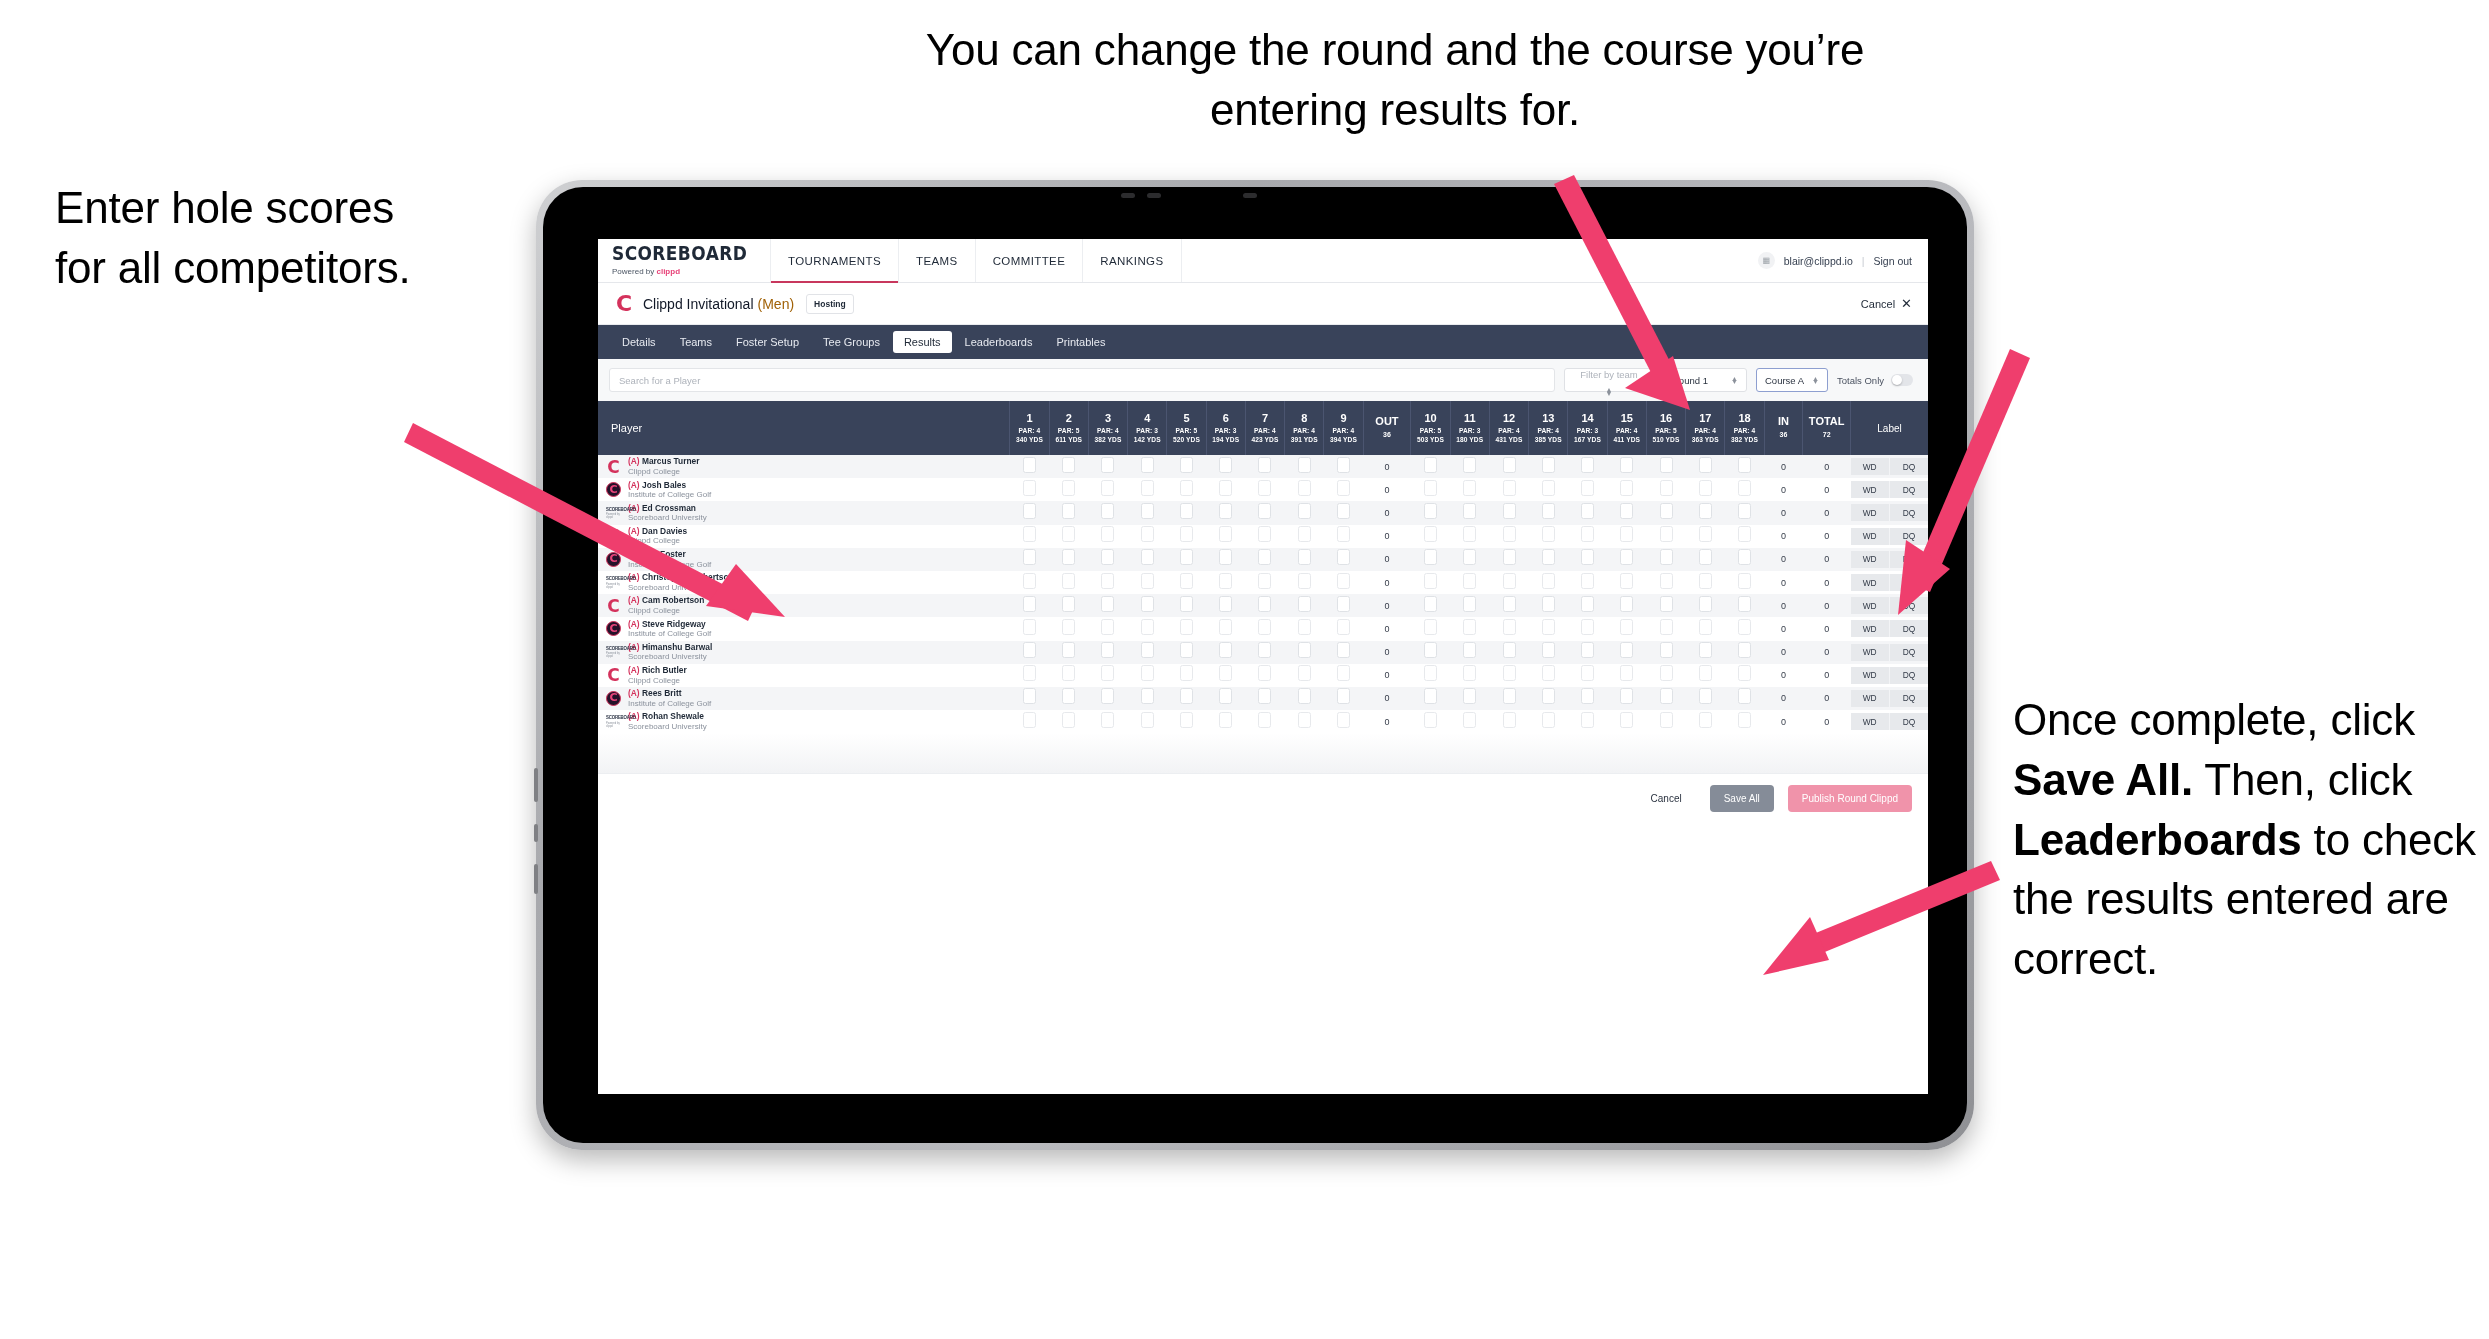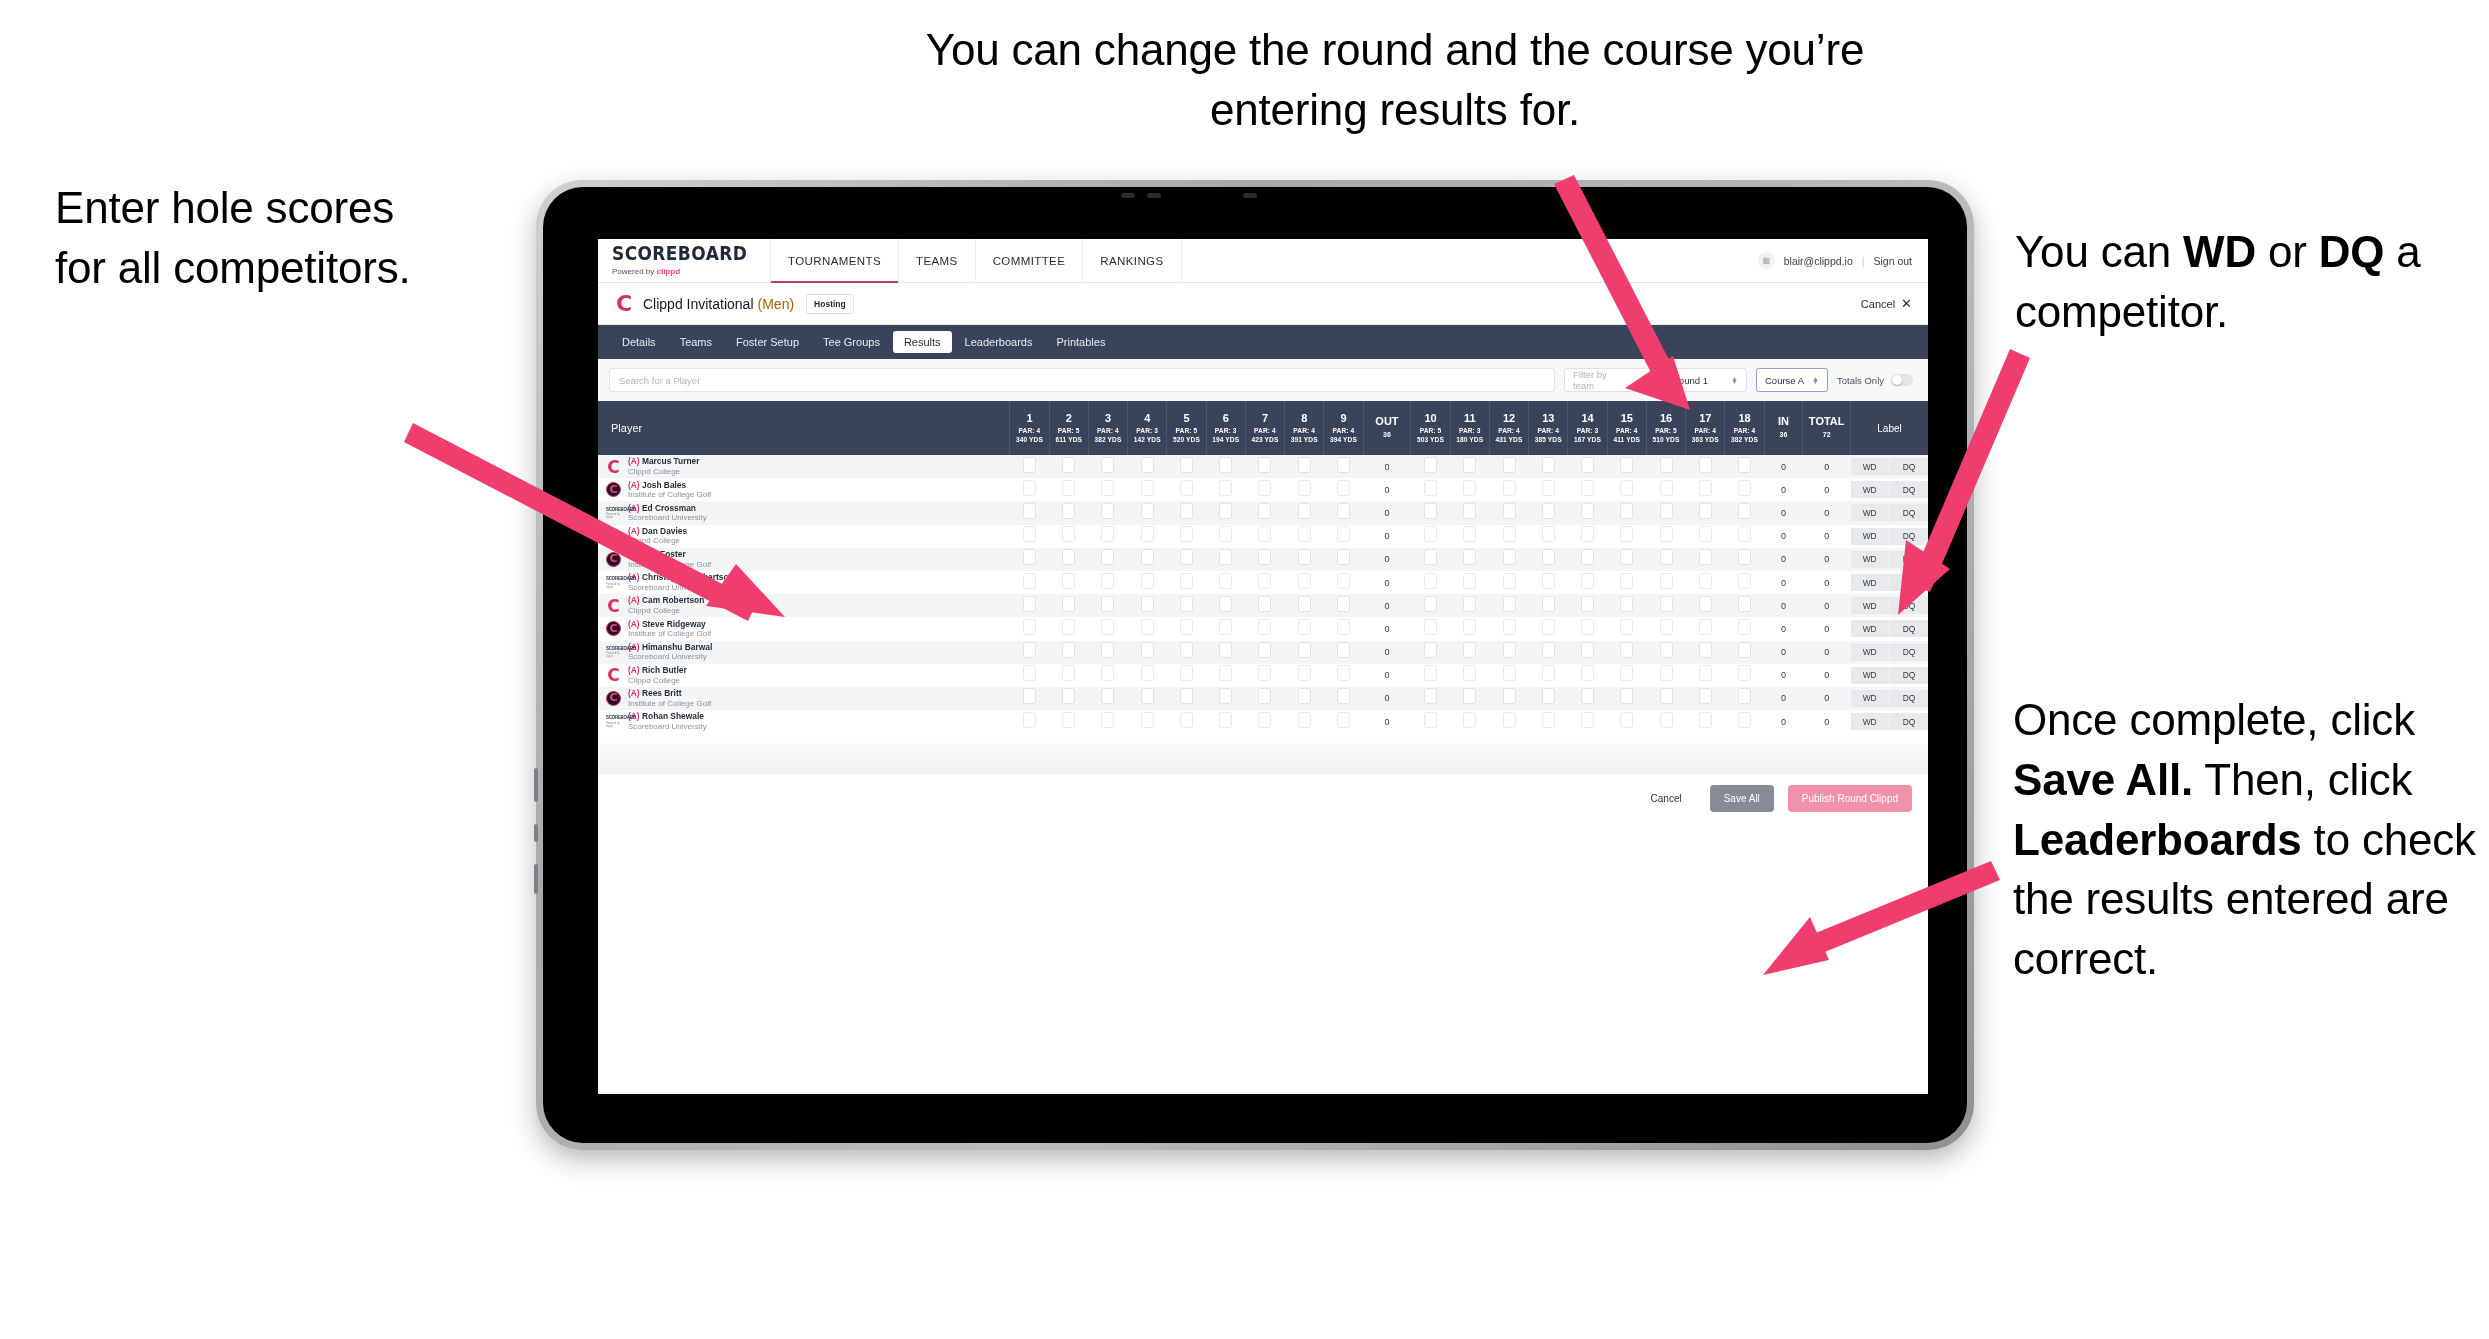--- a/index.html
+++ b/index.html
@@ -91,21 +91,21 @@
   .subnav { height:34px; background:#39435a; display:flex; align-items:center; padding:0 13px; gap:2px; }
   .sn { font-size:11px; color:#e7eaf0; padding:5px 11px; border-radius:3px; cursor:pointer; }
   .sn.active { background:#ffffff; color:#1f2937; font-weight:400; }
 
   
   .toolbar { height:42px; background:#f7f8f9; display:flex; align-items:center; padding:0 11px; gap:9px; }
   .searchbox { flex:1; height:24px; background:#fff; border:1px solid #e3e5e8; border-radius:3px;
                display:flex; align-items:center; padding:3px 9px; font-size:9.5px; color:#adb2ba; }
   .selbox { height:24px; border:1px solid #dfe1e5; border-radius:3px; background:#fff;
             display:flex; align-items:center; gap:8px; padding:0 8px; font-size:9.5px; color:#2b3340; }
-  .selbox.placeholder { color:#aeb3bb; }
+  .selbox.placeholder { color:#aeb3bb;flex-direction:column; }
   .selbox.focused { border-color:#8e9fd0; }
   .spin { display:flex; flex-direction:column; line-height:.5; font-size:7px; color:#8b919b; }
   .togwrap { display:flex; align-items:center; gap:7px; font-size:9.5px; color:#4a5260; padding-right:4px; }
   .toggle { width:22px;height:12px;border-radius:7px;background:#e3e5e9; position:relative; }
   .toggle:after { content:""; position:absolute; left:1px; top:1px; width:10px;height:10px;border-radius:50%;
                   background:#fff; box-shadow:0 1px 2px rgba(0,0,0,.25); }
 
   
   .tbl { width:100%; border-collapse:collapse; table-layout:fixed; }
   .thead { background:#39435a; color:#fff; }
@@ -151,21 +151,20 @@
   .btn-publish { background:#f093aa; color:#fff; }
 </style>
 </head>
 <body>
 
 <div id="stage">
 
   <div class="annot" id="annot-top">You can change the round and the course you’re entering results for.</div>
   <div class="annot" id="annot-left">Enter hole scores for all competitors.</div>
 
-  <div class="annot" id="annot-wd"><span>You can </span><b>WD</b><span> or </span><b>DQ</b><span> a competitor.</span></div>
 
   <div class="annot" id="annot-save"><span>Once complete, click </span><b>Save All.</b><span> Then, click </span><b>Leaderboards</b><span> to check the results entered are correct.</span></div>
 
   <div id="tablet">
     <div class="sidebtn" style="top:588px; height:34px;"></div>
     <div class="sidebtn" style="top:644px; height:18px;"></div>
     <div class="sidebtn" style="top:684px; height:30px;"></div>
     <div id="tablet-inner">
       <div class="cam" style="left:578px;"></div>
       <div class="cam" style="left:604px;"></div>

